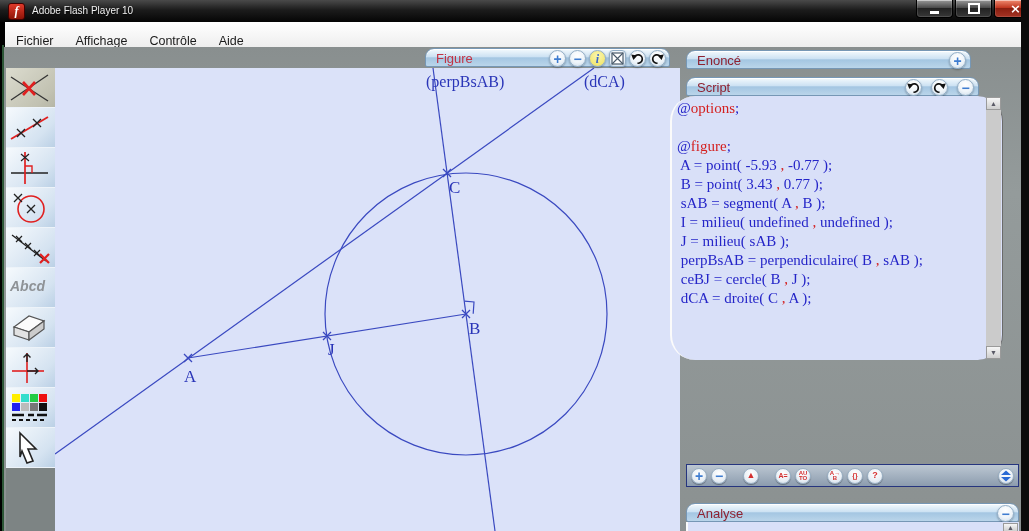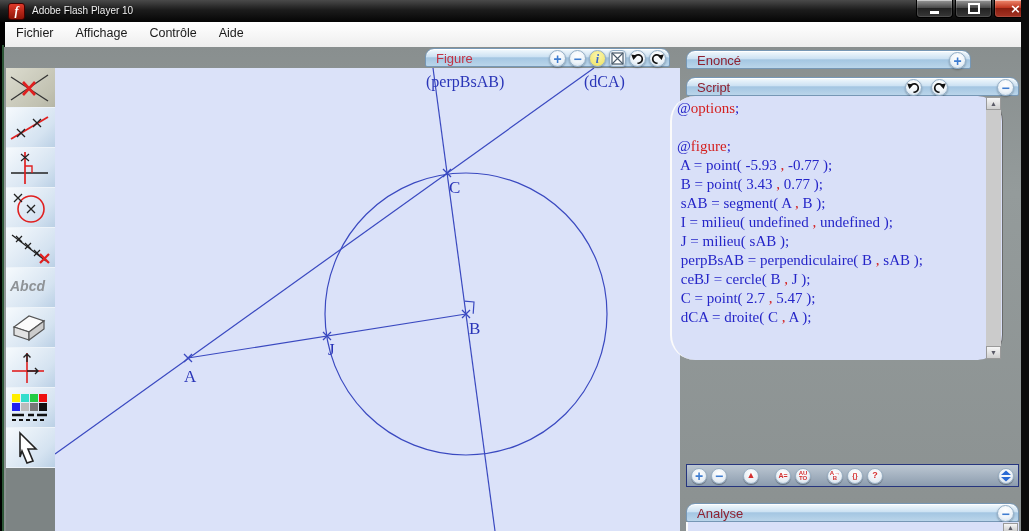--- a/index.html
+++ b/index.html
@@ -18,21 +18,21 @@
     background:linear-gradient(#9a9a9a,#4a4a4a 45%,#222 50%,#383838);
     box-shadow:inset 0 1px 0 rgba(255,255,255,.45), inset 0 0 0 1px rgba(255,255,255,.12);
     display:flex;align-items:center;justify-content:center;color:#fff;}
   .winbtn.min,.winbtn.restore{width:35px;}
   .winbtn.close{width:41px;background:linear-gradient(#f08a70,#c03620 45%,#8a1e10 50%,#a43424);}
   .glyph-min{width:9px;height:1px;border-bottom:3px solid #fff;margin-top:6px;}
   .glyph-restore{width:8px;height:7px;border:2px solid #fff;background:transparent;}
   .glyph-close{font:bold 13px/1 "DejaVu Sans",sans-serif;}
   #menubar{left:5px;top:22px;width:1016px;height:40px;
     background:linear-gradient(#ffffff,#ededed 70%,#e2e2e2);
-    border-bottom:2px solid #39653f;display:flex;align-items:flex-start;box-sizing:border-box;}
+    border-bottom:2px solid #39653f;display:flex;align-items:center;box-sizing:border-box;}
   .menu-item{padding:0 11px;font-size:12.5px;color:#1a1a1a;height:23px;line-height:22px;}
   #green-left{left:2px;top:45px;width:2px;height:486px;background:#2c5636;}
   
   #content-bg{left:4px;top:47px;width:1017px;height:484px;
     background:linear-gradient(#898f8f,#949b9b 30%,#8b9191);}
   
   #left-toolbar{left:6px;top:68px;width:49px;height:463px;background:#7d8484;}
   .tool{position:relative;width:73px;height:40px;box-sizing:border-box;
     background:linear-gradient(135deg,#f6fafd 0%,#d5e3f1 55%,#a3bfda 100%);
     border-bottom:1px solid #edf3f9;}
@@ -54,21 +54,21 @@
     background:radial-gradient(circle at 50% 32%,#ffffff 0%,#eef4f9 55%,#c9d9e8 100%);
     border:1px solid #93aec6;box-shadow:0 1px 2px rgba(0,0,0,.3);
     display:flex;align-items:center;justify-content:center;
     font:bold 14px/1 "Liberation Sans",sans-serif;color:#3e7cd0;box-sizing:border-box;}
   .hbtn.info-btn{background:radial-gradient(circle at 50% 32%,#fbf6ae,#efe25e);
     font:italic bold 12px/1 "Liberation Serif",serif;color:#3a66c8;}
   .hbtn.sq{border-radius:4px;}
   #figure-header{left:425px;top:48px;width:245px;}
   #figure-header .btn-row{position:absolute;right:3px;top:1px;display:flex;gap:3px;}
   #enonce-header{left:686px;top:50px;width:285px;}
-  #script-header{left:686px;top:77px;width:333px;}
+  #script-header{left:686px;top:77px;width:293px;}
   #analyse-header{left:686px;top:503px;width:333px;}
   .right-btn{position:absolute;right:4px;top:1px;}
   
   #script-body{left:670px;top:96px;width:333px;height:264px;background:#d9e0f8;
     border-left:2px solid #fbfbfb;border-right:1px solid #6a6a6a;box-sizing:border-box;border-radius:25px;}
   #script-code{position:absolute;left:5px;top:4px;right:18px;
     font-family:"Liberation Serif",serif;font-size:15px;}
   .code-line{height:19px;white-space:pre;}
   .code-blue{color:#2525c8;}
   .code-red{color:#d42020;}
@@ -297,21 +297,20 @@
       <div class="code-line"><span class="code-blue">@</span><span class="code-red">options</span><span class="code-blue">;</span></div>
       <div class="code-line">&nbsp;</div>
       <div class="code-line"><span class="code-blue">@</span><span class="code-red">figure</span><span class="code-blue">;</span></div>
       <div class="code-line"><span class="code-blue"> A = point( -5.93 </span><span class="code-red">,</span><span class="code-blue"> -0.77 );</span></div>
       <div class="code-line"><span class="code-blue"> B = point( 3.43 </span><span class="code-red">,</span><span class="code-blue"> 0.77 );</span></div>
       <div class="code-line"><span class="code-blue"> sAB = segment( A </span><span class="code-red">,</span><span class="code-blue"> B );</span></div>
       <div class="code-line"><span class="code-blue"> I = milieu( undefined </span><span class="code-red">,</span><span class="code-blue"> undefined );</span></div>
       <div class="code-line"><span class="code-blue"> J = milieu( sAB );</span></div>
       <div class="code-line"><span class="code-blue"> perpBsAB = perpendiculaire( B </span><span class="code-red">,</span><span class="code-blue"> sAB );</span></div>
       <div class="code-line"><span class="code-blue"> ceBJ = cercle( B </span><span class="code-red">,</span><span class="code-blue"> J );</span></div>
-      <div class="code-line"><span class="code-blue"> C = point( 2.7 </span><span class="code-red">,</span><span class="code-blue"> 5.47 );</span></div>
       <div class="code-line"><span class="code-blue"> dCA = droite( C </span><span class="code-red">,</span><span class="code-blue"> A );</span></div>
     </div>
   <div class="vscroll">
     <div class="scroll-btn" style="top:0;">▲</div>
     <div class="scroll-btn" style="bottom:0;">▼</div>
   </div>
 </div>
 
 <div id="script-toolbar" class="abs">
   <div class="sbtn blue">+</div>

